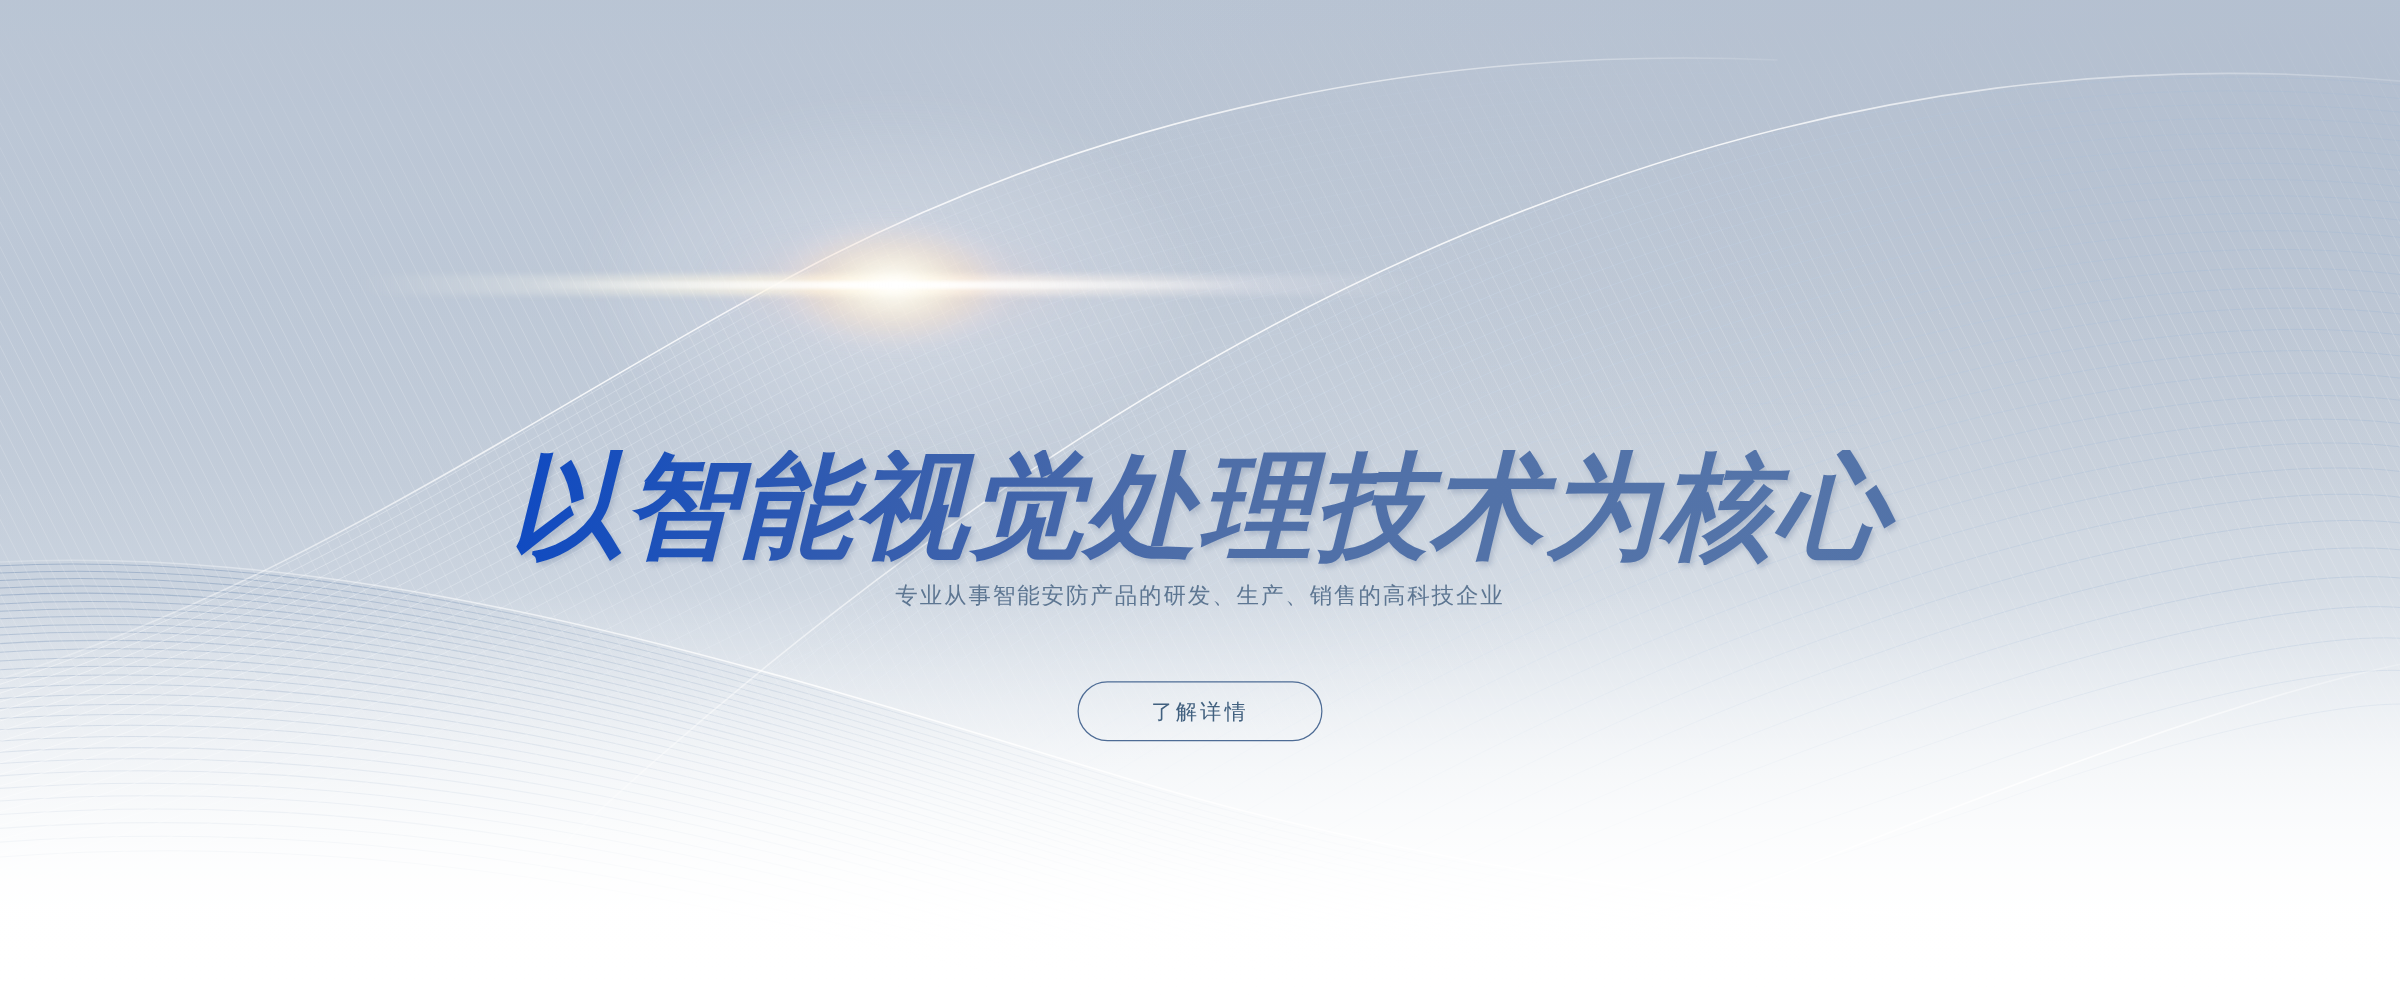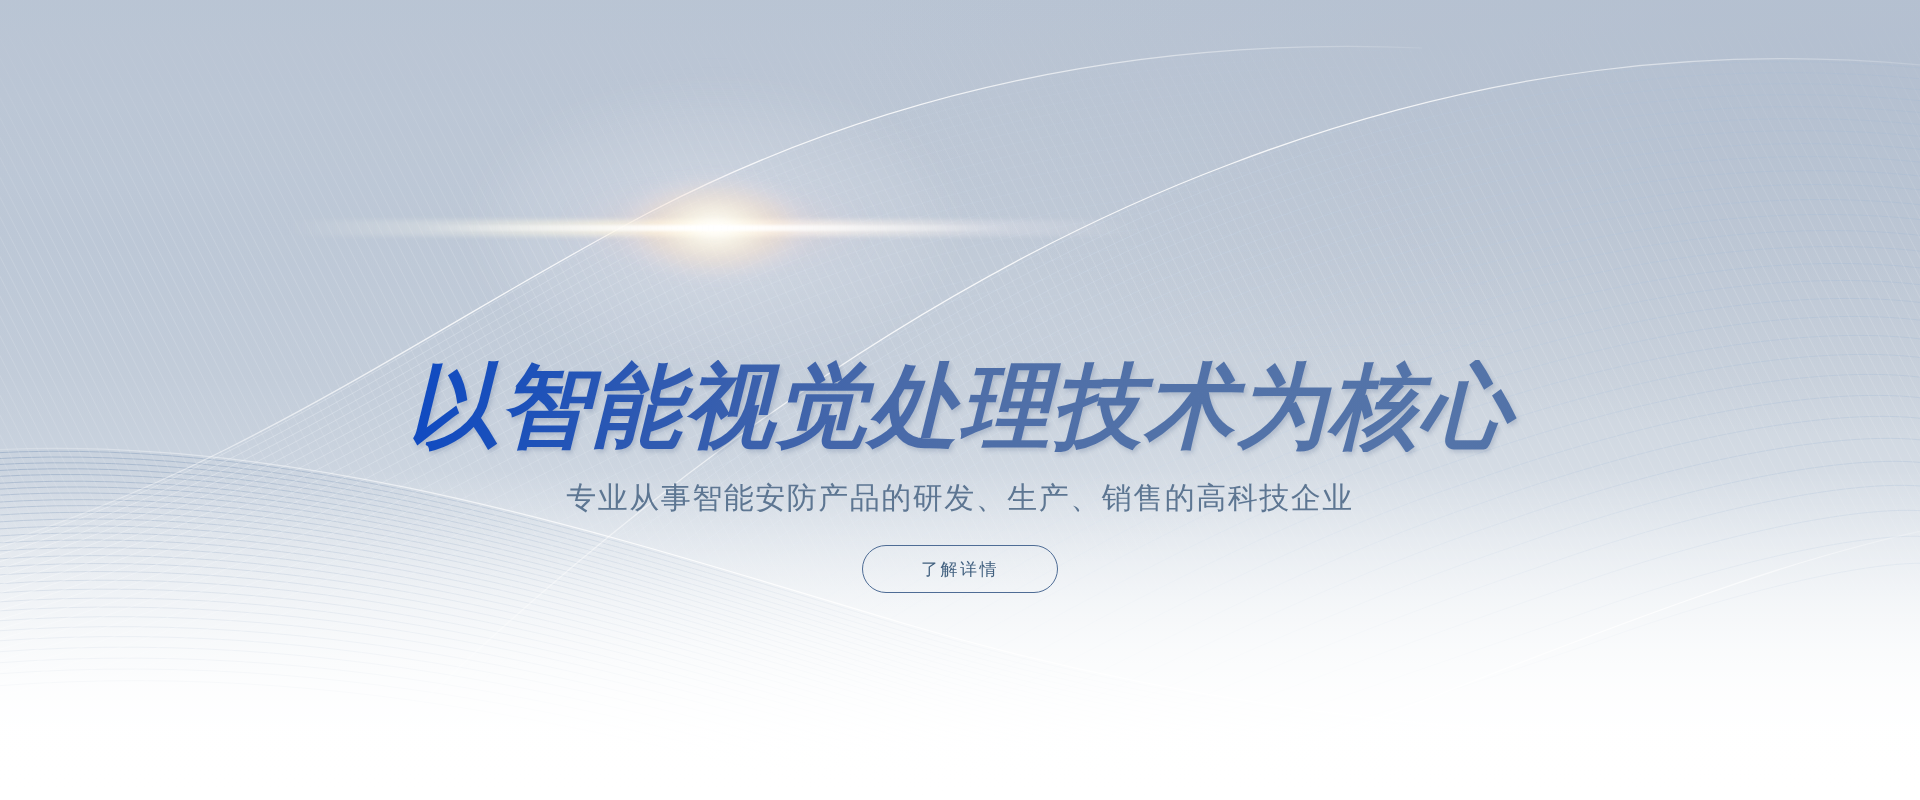--- a/index.html
+++ b/index.html
@@ -189,21 +189,21 @@
     text-shadow: none;
     filter: drop-shadow(2px 3px 2px rgba(70,92,130,0.22));
   }
 
   .subtitle {
     position: absolute;
     top: 405px;
     left: 0;
     width: 1920px;
     text-align: center;
-    font-size: 30px;
+    font-size: 18px;
     line-height: 1.5;
     letter-spacing: 1.5px;
     color: #5d7692;
     white-space: nowrap;
     font-weight: 400;
   }
 
   .cta-wrap {
     position: absolute;
     top: 505px;

